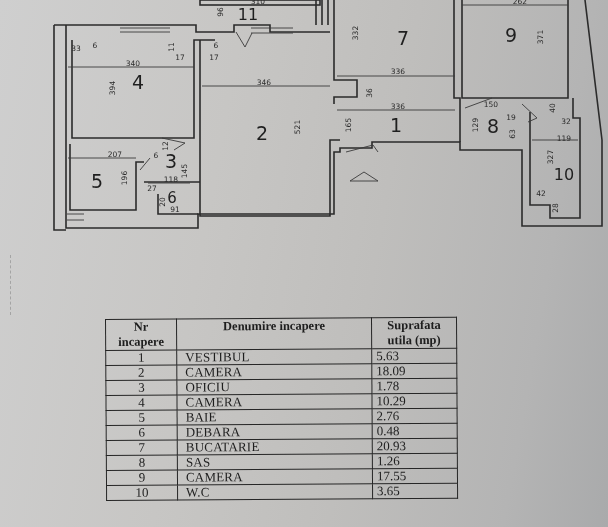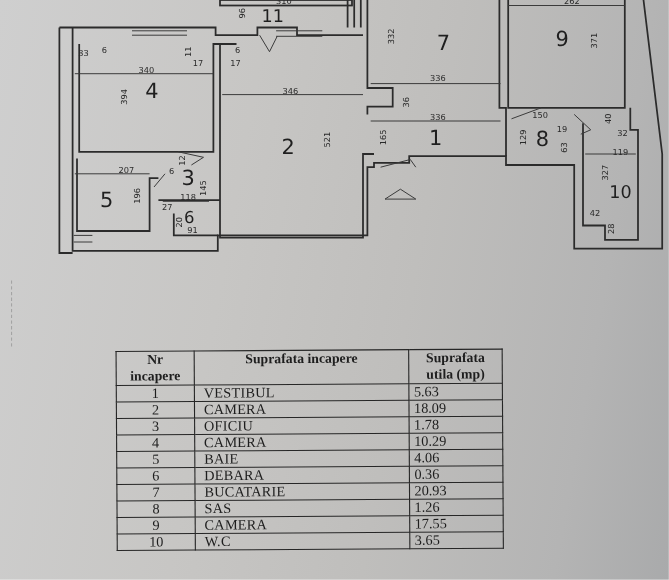--- a/index.html
+++ b/index.html
@@ -146,21 +146,21 @@
 
 <div class="table-wrap">
   <table class="rooms">
     <thead>
       <tr>
         <th class="c1">
           <span>Nr</span><br>
           <span>incapere</span>
         </th>
         <th class="c2">
-          <span>Suprafata incapere</span>
+          <span>Denumire incapere</span>
         </th>
         <th class="c3">
           <span>Suprafata</span><br>
           <span>utila (mp)</span>
         </th>
       </tr>
     </thead>
     <tbody>
       <tr>
         <td class="num">1</td>
@@ -178,26 +178,26 @@
         <td class="area">1.78</td>
       </tr>
       <tr>
         <td class="num">4</td>
         <td class="name">CAMERA</td>
         <td class="area">10.29</td>
       </tr>
       <tr>
         <td class="num">5</td>
         <td class="name">BAIE</td>
-        <td class="area">4.06</td>
+        <td class="area">2.76</td>
       </tr>
       <tr>
         <td class="num">6</td>
         <td class="name">DEBARA</td>
-        <td class="area">0.36</td>
+        <td class="area">0.48</td>
       </tr>
       <tr>
         <td class="num">7</td>
         <td class="name">BUCATARIE</td>
         <td class="area">20.93</td>
       </tr>
       <tr>
         <td class="num">8</td>
         <td class="name">SAS</td>
         <td class="area">1.26</td>

